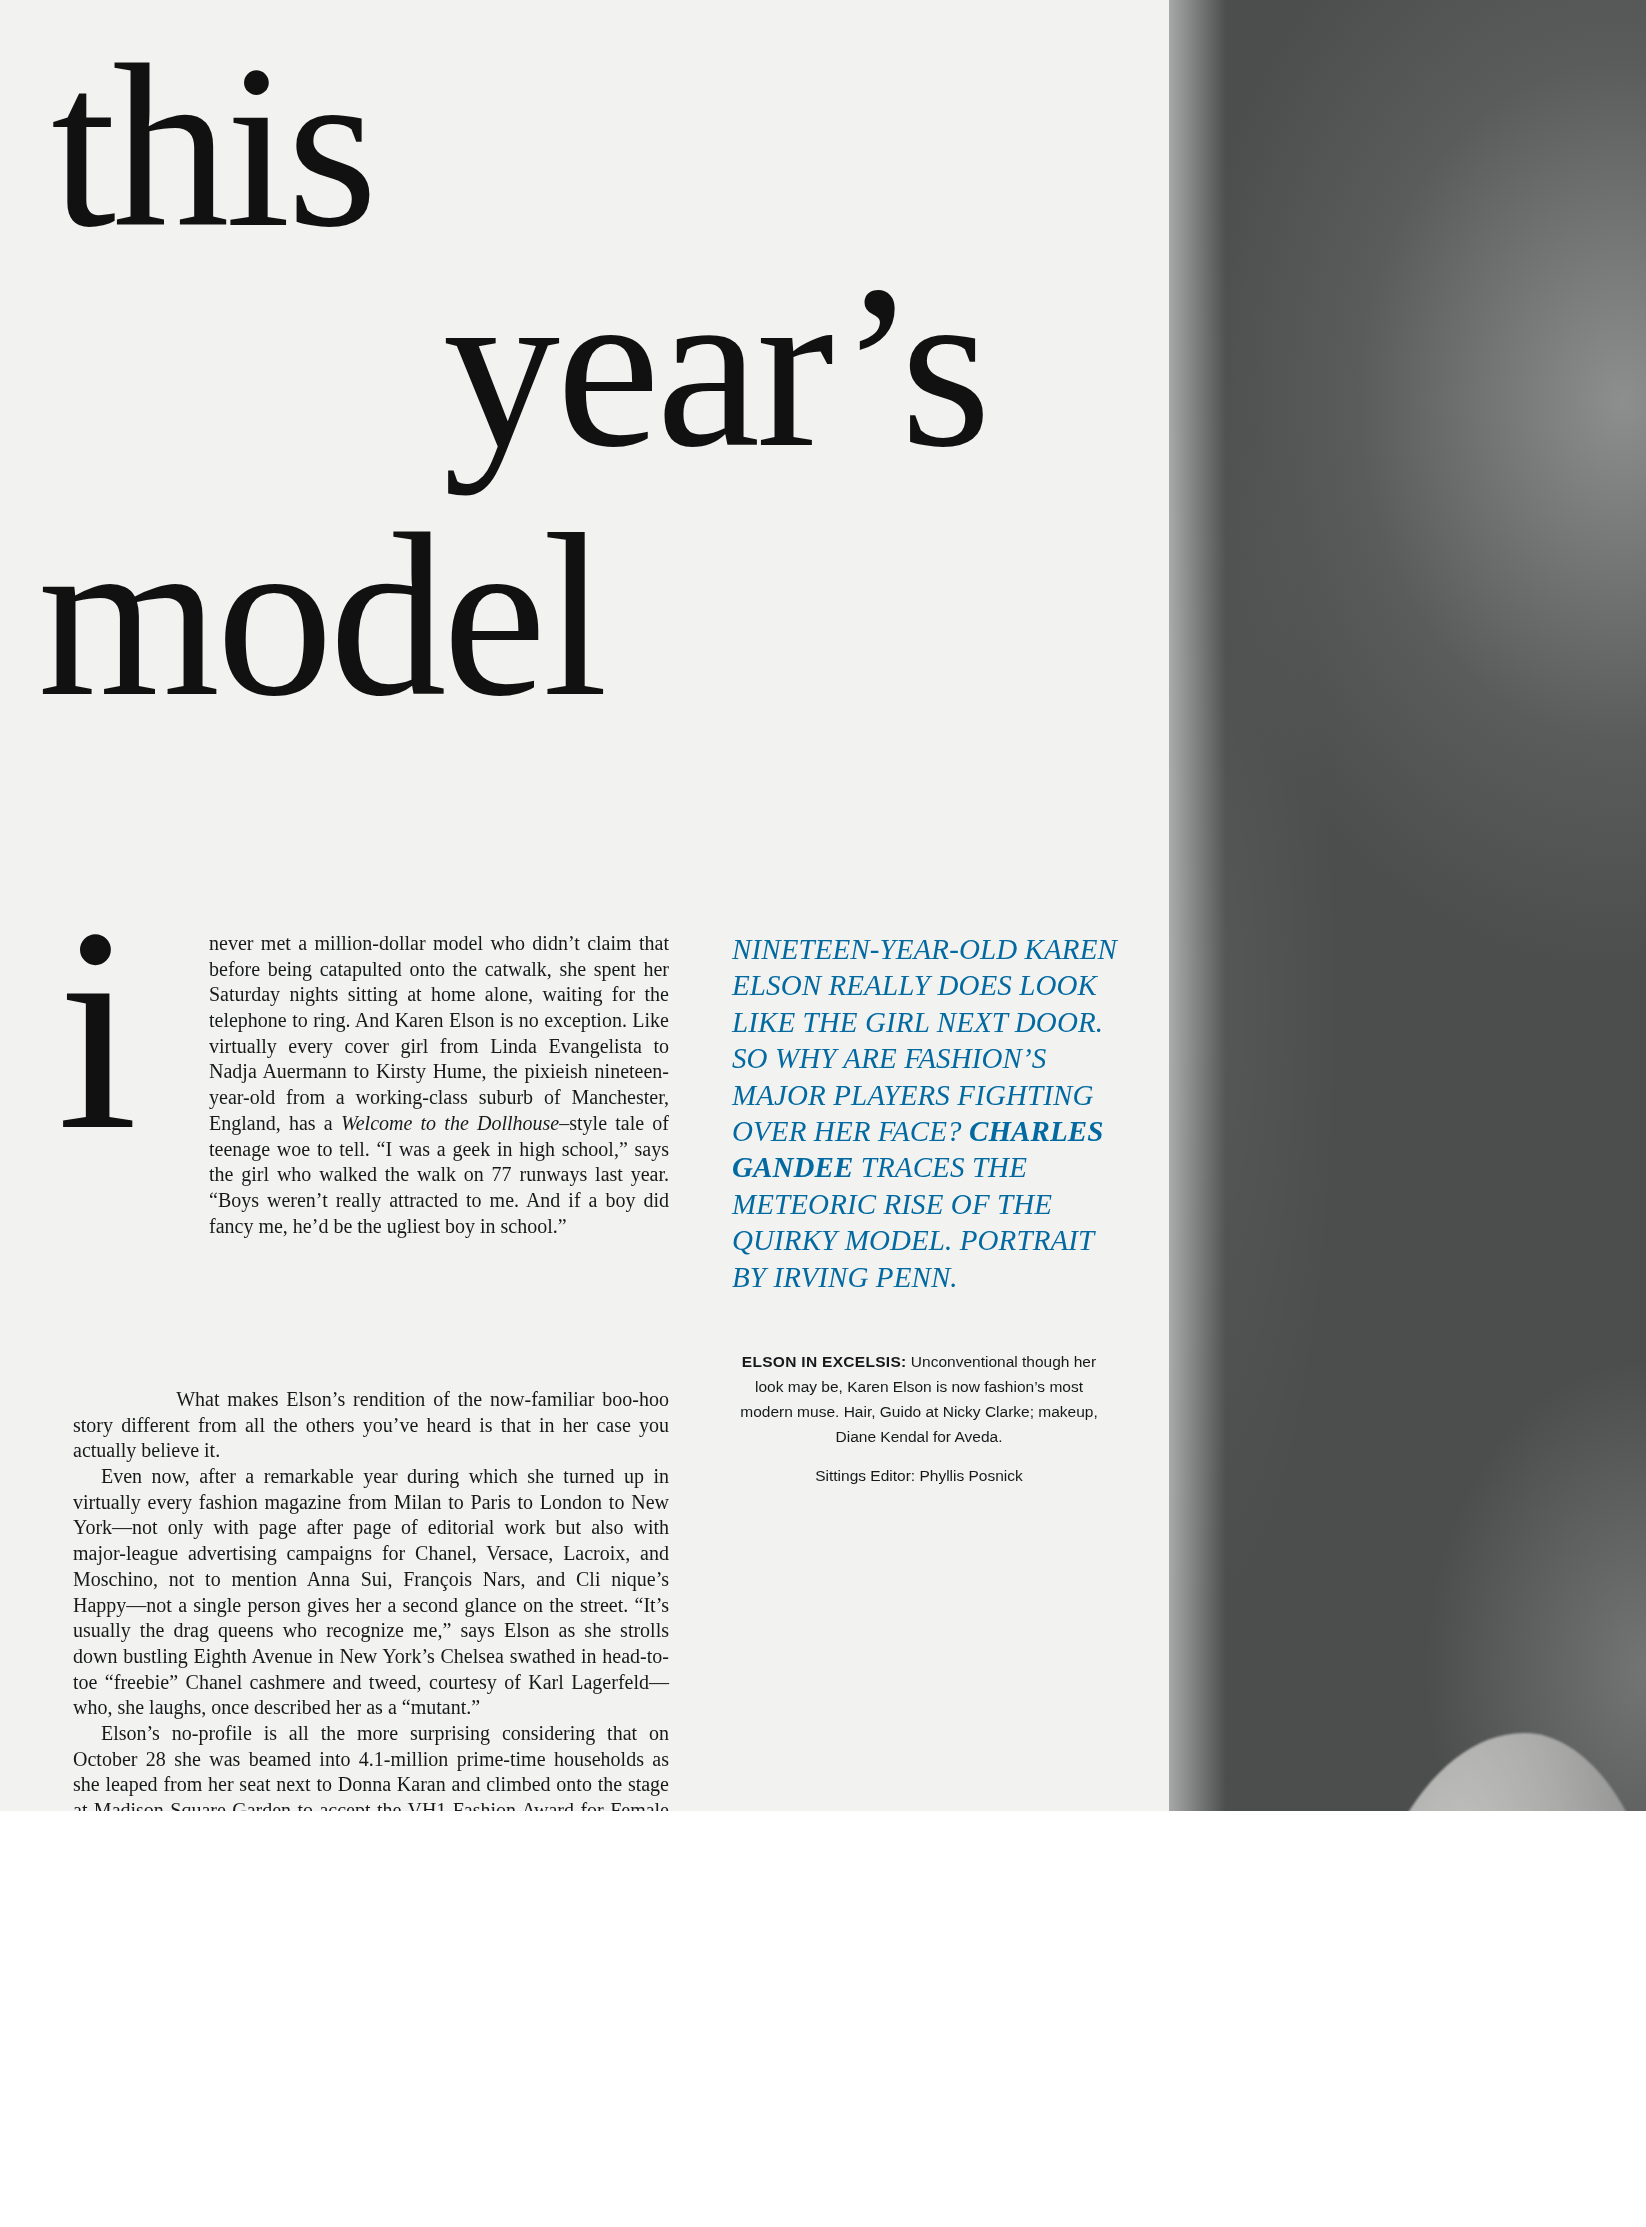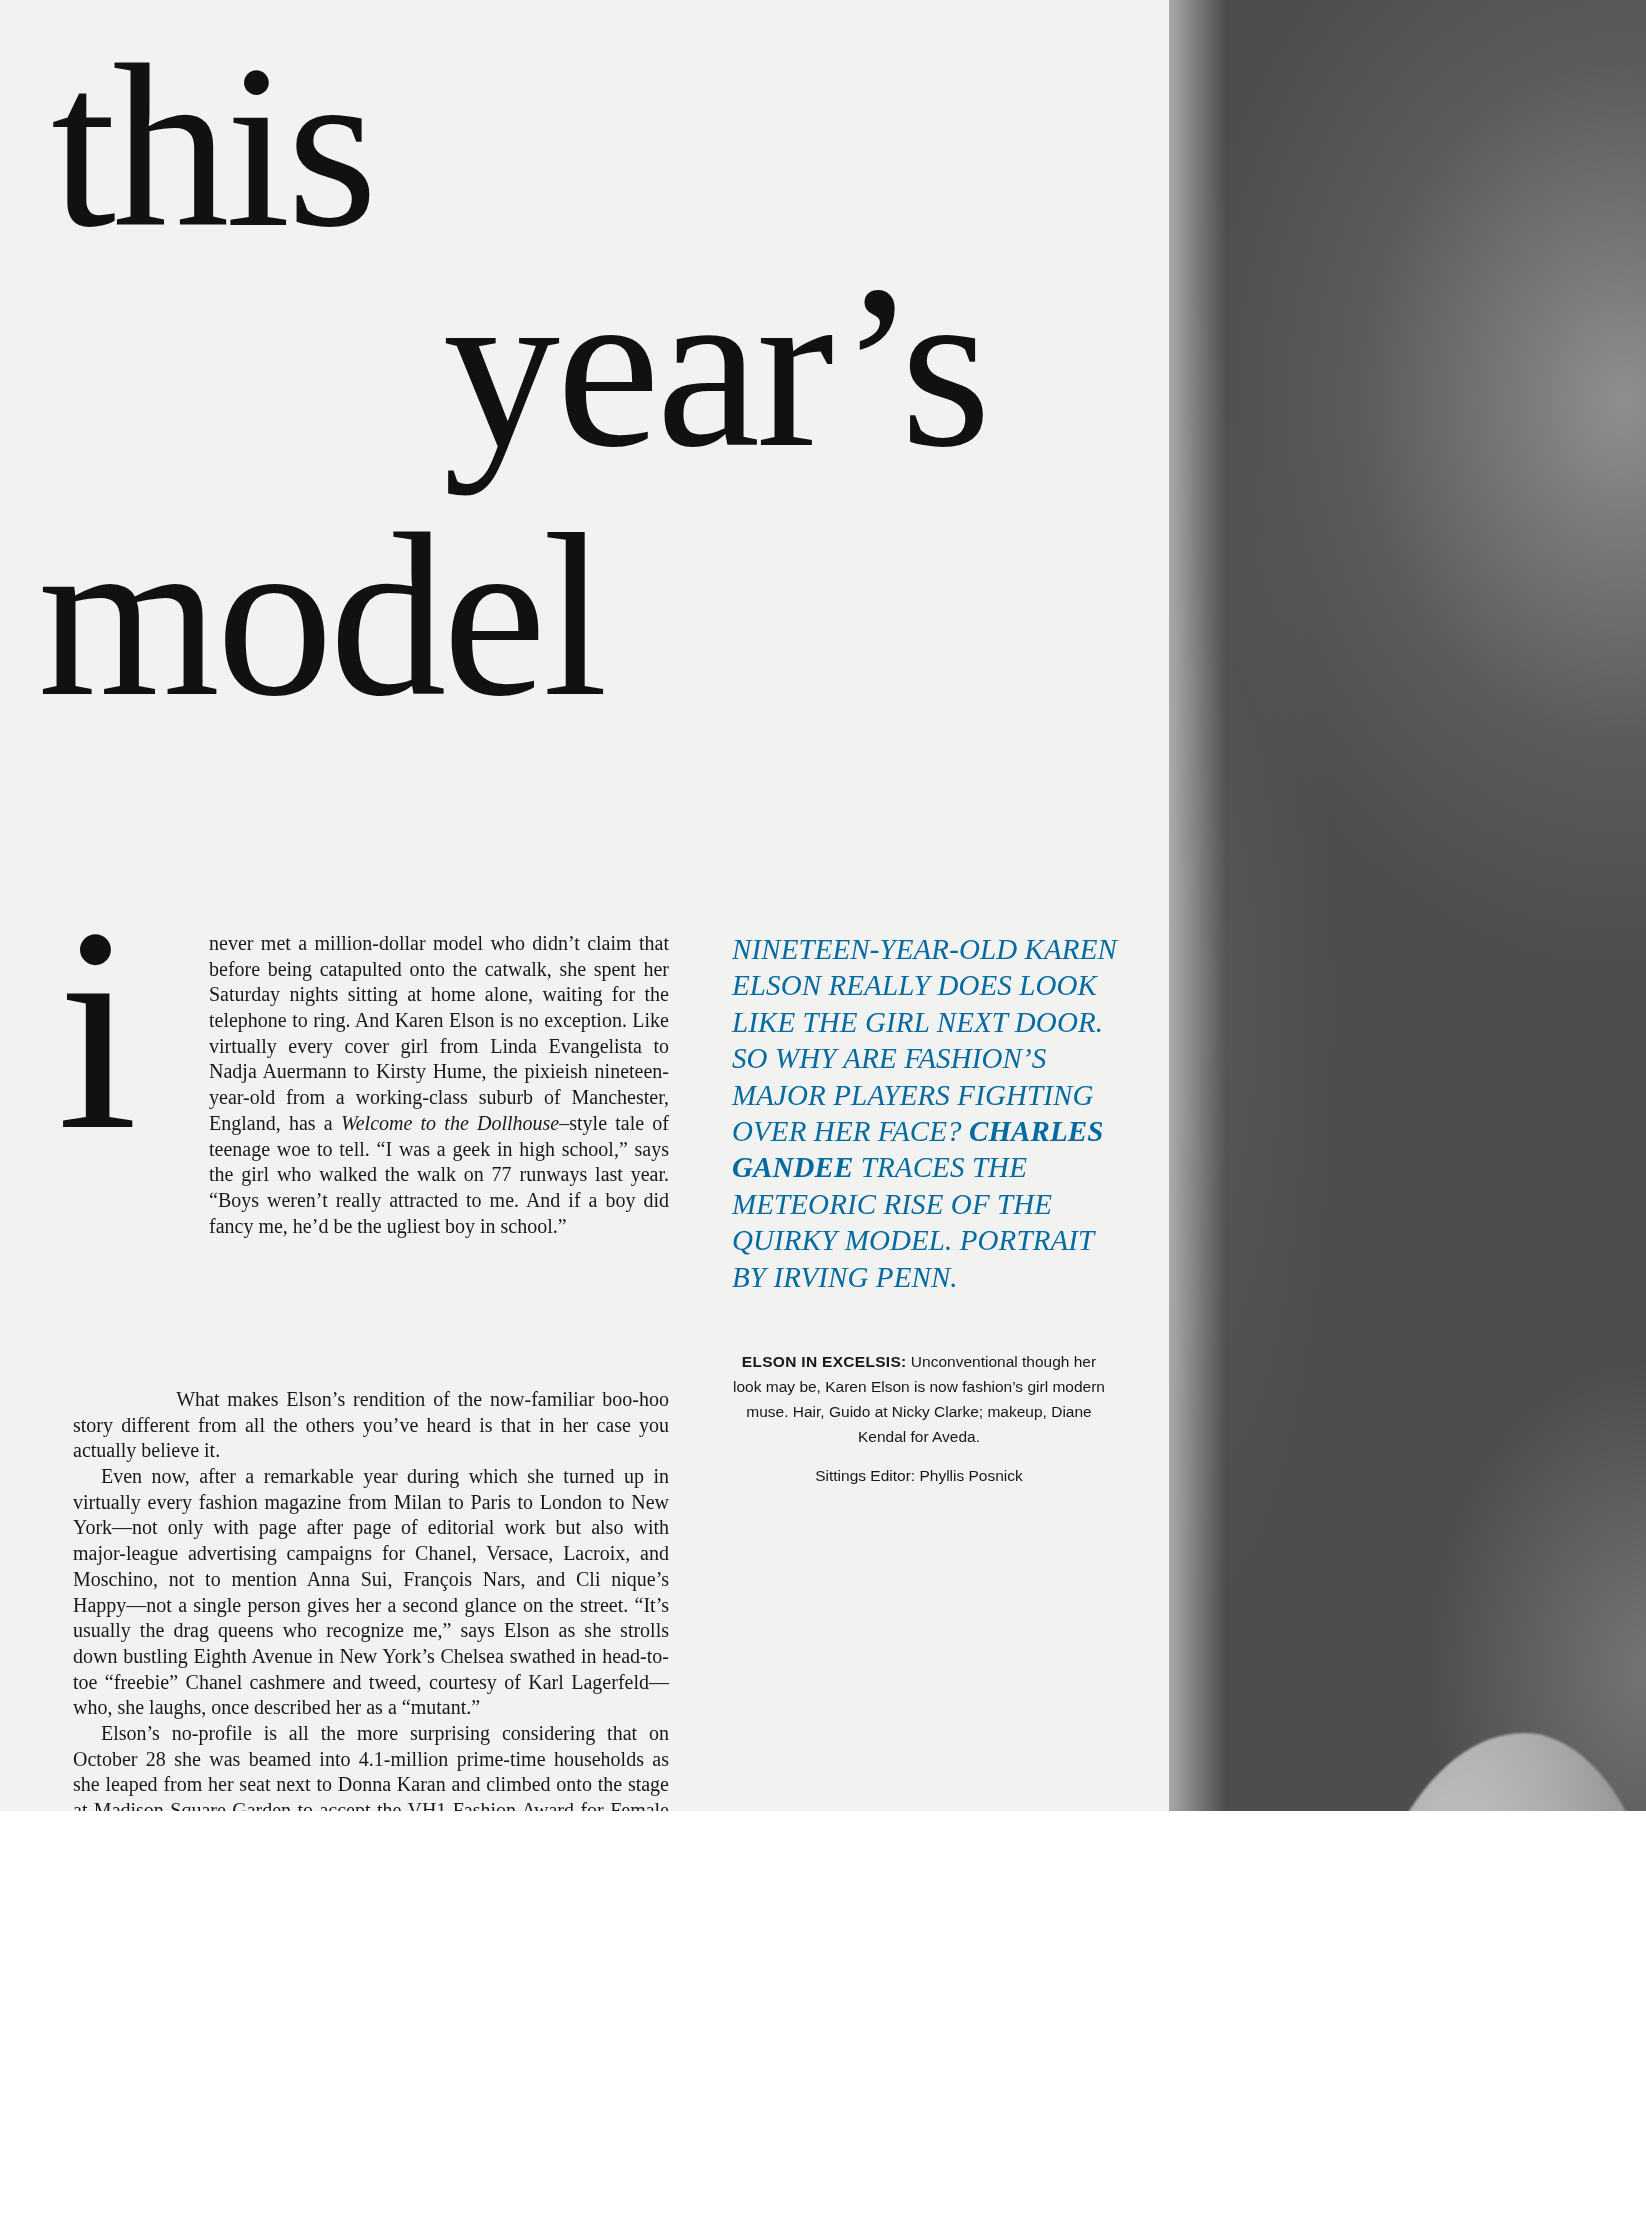--- a/index.html
+++ b/index.html
@@ -203,21 +203,21 @@
       <p class="first"><span>never met a million-dollar model who didn’t claim that before being catapulted onto the catwalk, she spent her Saturday nights sitting at home alone, waiting for the telephone to ring. And Karen Elson is no exception. Like virtually every cover girl from Linda Evangelista to Nadja Auermann to Kirsty Hume, the pixieish nineteen-year-old from a working-class suburb of Manchester, England, has a </span><em>Welcome to the Dollhouse</em><span>–style tale of teenage woe to tell. “I was a geek in high school,” says the girl who walked the walk on 77 runways last year. “Boys weren’t really attracted to me. And if a boy did fancy me, he’d be the ugliest boy in school.”</span></p>
     </div>
     <p>What makes Elson’s rendition of the now-familiar boo-hoo story different from all the others you’ve heard is that in her case you actually believe it.</p>
     <p>Even now, after a remarkable year during which she turned up in virtually every fashion magazine from Milan to Paris to London to New York—not only with page after page of editorial work but also with major-league advertising campaigns for Chanel, Versace, Lacroix, and Moschino, not to mention Anna Sui, François Nars, and Cli nique’s Happy—not a single person gives her a second glance on the street. “It’s usually the drag queens who recognize me,” says Elson as she strolls down bustling Eighth Avenue in New York’s Chelsea swathed in head-to-toe “freebie” Chanel cashmere and tweed, courtesy of Karl Lagerfeld—who, she laughs, once described her as a “mutant.”</p>
     <p>Elson’s no-profile is all the more surprising considering that on October 28 she was beamed into 4.1-million prime-time households as she leaped from her seat next to Donna Karan and climbed onto the stage at Madison Square Garden to accept the VH1 Fashion Award for Female Model of the Year from Victoria’s Secret vixen Stephanie Seymour. “Whoa, it’s been a crazy year for</p>
   </div>
 
   <div class="col-right">
     <p class="deck"><span>NINETEEN-YEAR-OLD KAREN ELSON REALLY DOES LOOK LIKE THE GIRL NEXT DOOR. SO WHY ARE FASHION’S MAJOR PLAYERS FIGHTING OVER HER FACE? </span><span class="byline">CHARLES GANDEE</span><span> TRACES THE METEORIC RISE OF THE QUIRKY MODEL. PORTRAIT BY IRVING PENN.</span></p>
     <div class="caption">
-      <span class="lead">ELSON IN EXCELSIS:</span><span> Unconventional though her look may be, Karen Elson is now fashion’s girl modern muse. Hair, Guido at Nicky Clarke; makeup, Diane Kendal for Aveda.</span>
+      <span class="lead">ELSON IN EXCELSIS:</span><span> Unconventional though her look may be, Karen Elson is now fashion’s most modern muse. Hair, Guido at Nicky Clarke; makeup, Diane Kendal for Aveda.</span>
       <span class="sittings">Sittings Editor: Phyllis Posnick</span>
     </div>
   </div>
 
   <div class="folio">240</div>
 
 </div>
 
 
 </body></html>

